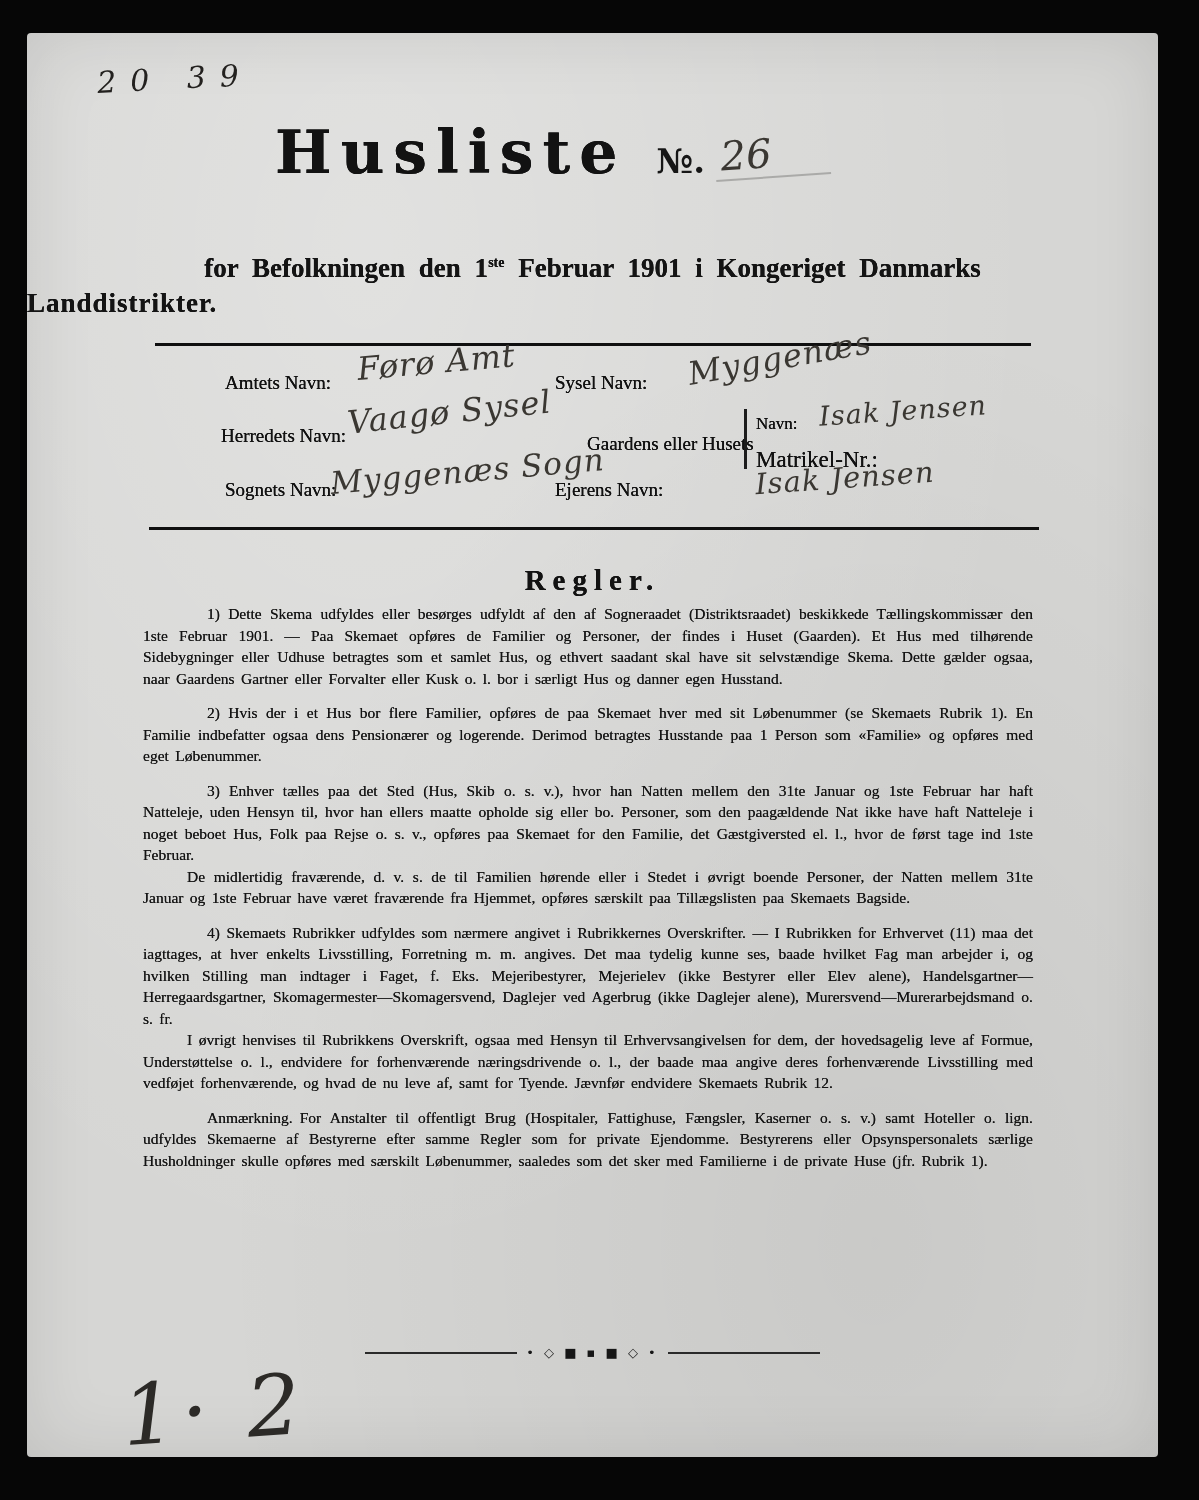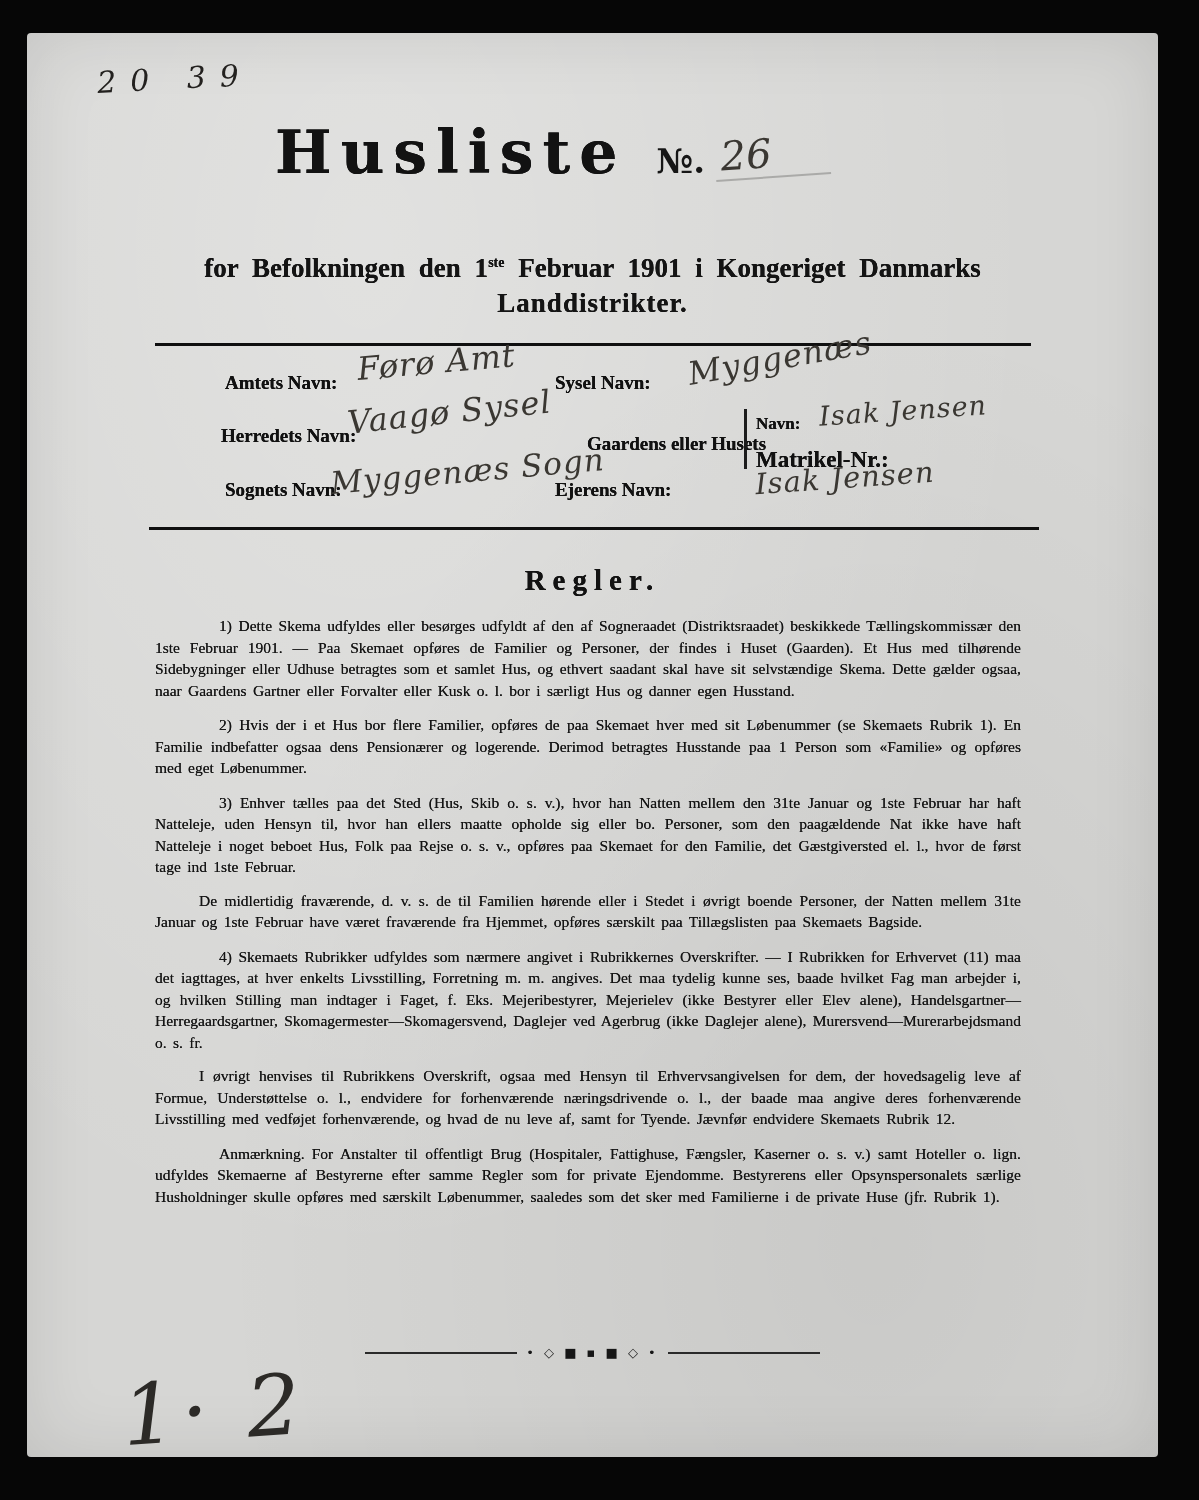--- a/index.html
+++ b/index.html
@@ -21,45 +21,45 @@
              align-items:baseline;transform:translateX(-40px);}
   .title{font-family:"DejaVu Serif",serif;font-weight:bold;font-size:60px;letter-spacing:9px;
          color:#121212;text-shadow:0 0 0.6px #000;}
   .numero{font-family:"DejaVu Serif",serif;font-weight:bold;font-size:34px;color:#161616;margin-left:30px;}
   .list-no{font-family:"DejaVu Serif",serif;font-style:italic;font-size:40px;color:#3a3732;
            margin-left:10px;padding:0 58px 0 6px;border-bottom:2px solid #aaaaa8;
            transform:rotate(-4deg) translateY(-6px);}
   .subtitle{position:absolute;left:0;width:100%;top:196px;text-align:center;font-weight:bold;
             font-size:27px;color:#141414;word-spacing:7px;text-shadow:0 0 0.5px #000;margin-top:24px;}
   .subtitle sup{font-size:14px;}
-  .subtitle2{position:absolute;left:0;width:100%;top:255px;text-align:center;font-weight:bold;
+  .subtitle2{position:absolute;left:0;width:100%;top:255px;font-weight:bold;
              font-size:27px;letter-spacing:1px;color:#141414;text-shadow:0 0 0.5px #000;}
   .rule{position:absolute;height:3px;background:#0f0f0f;}
   .rule1{left:128px;top:310px;width:876px;}
   .rule2{left:122px;top:494px;width:890px;}
   
-  .fl{position:absolute;font-size:19px;font-weight:bold;color:#111;white-space:nowrap;
+  .fl{position:absolute;font-size:19px;font-weight:normal;color:#111;white-space:nowrap;
       text-shadow:0 0 0.4px #000;}
   .fl-amt{left:198px;top:339px;}  .fl-herred{left:194px;top:392px;}  .fl-sogn{left:198px;top:446px;}
   .fl-by{left:528px;top:339px;}   .fl-gaard{left:560px;top:400px;}   .fl-ejer{left:528px;top:446px;}
   .fl-navn{left:729px;top:381px;font-size:17px;}
   .fl-matr{left:729px;top:414px;font-size:23px;}
   .brace{position:absolute;left:717px;top:376px;width:2.5px;height:60px;background:#1c1c1c;}
   .hw-amt{left:330px;top:310px;font-size:32px;transform:rotate(-5deg);}
   .hw-herred{left:320px;top:360px;font-size:32px;transform:rotate(-6deg);}
   .hw-sogn{left:303px;top:420px;font-size:31px;transform:rotate(-5deg);}
   .hw-by{left:660px;top:306px;font-size:32px;transform:rotate(-10deg);}
   .hw-navn{left:792px;top:362px;font-size:27px;transform:rotate(-4deg);}
   .hw-ejer{left:728px;top:428px;font-size:29px;transform:rotate(-4deg);}
   
   .regler{position:absolute;left:0;width:100%;top:519px;text-align:center;font-weight:bold;
           font-size:29px;letter-spacing:7px;color:#121212;text-shadow:0 0 0.6px #000;margin-top:12px;}
   .rules{position:absolute;left:116px;top:570px;width:890px;font-size:15.5px;line-height:21.5px;
          text-align:justify;color:#141414;text-shadow:0 0 0.35px rgba(0,0,0,0.8);}
-  .rp{margin:12px;word-spacing:2.5px;}
+  .rp{margin:0;word-spacing:2.5px;}
   .rp.num{text-indent:64px;}
   .rp.sub{text-indent:44px;}
   .gap-top{margin-top:13px;}
   .note-label{font-weight:normal;margin-right:7px;}
   
   .ornament{position:absolute;left:0;width:100%;top:1312px;display:flex;align-items:center;
             justify-content:center;gap:9px;}
   .orn-line{width:152px;height:2px;background:#2a2a2a;}
   .orn-center{font-family:"DejaVu Sans",sans-serif;font-size:13px;letter-spacing:3px;color:#161616;}
 </style>

